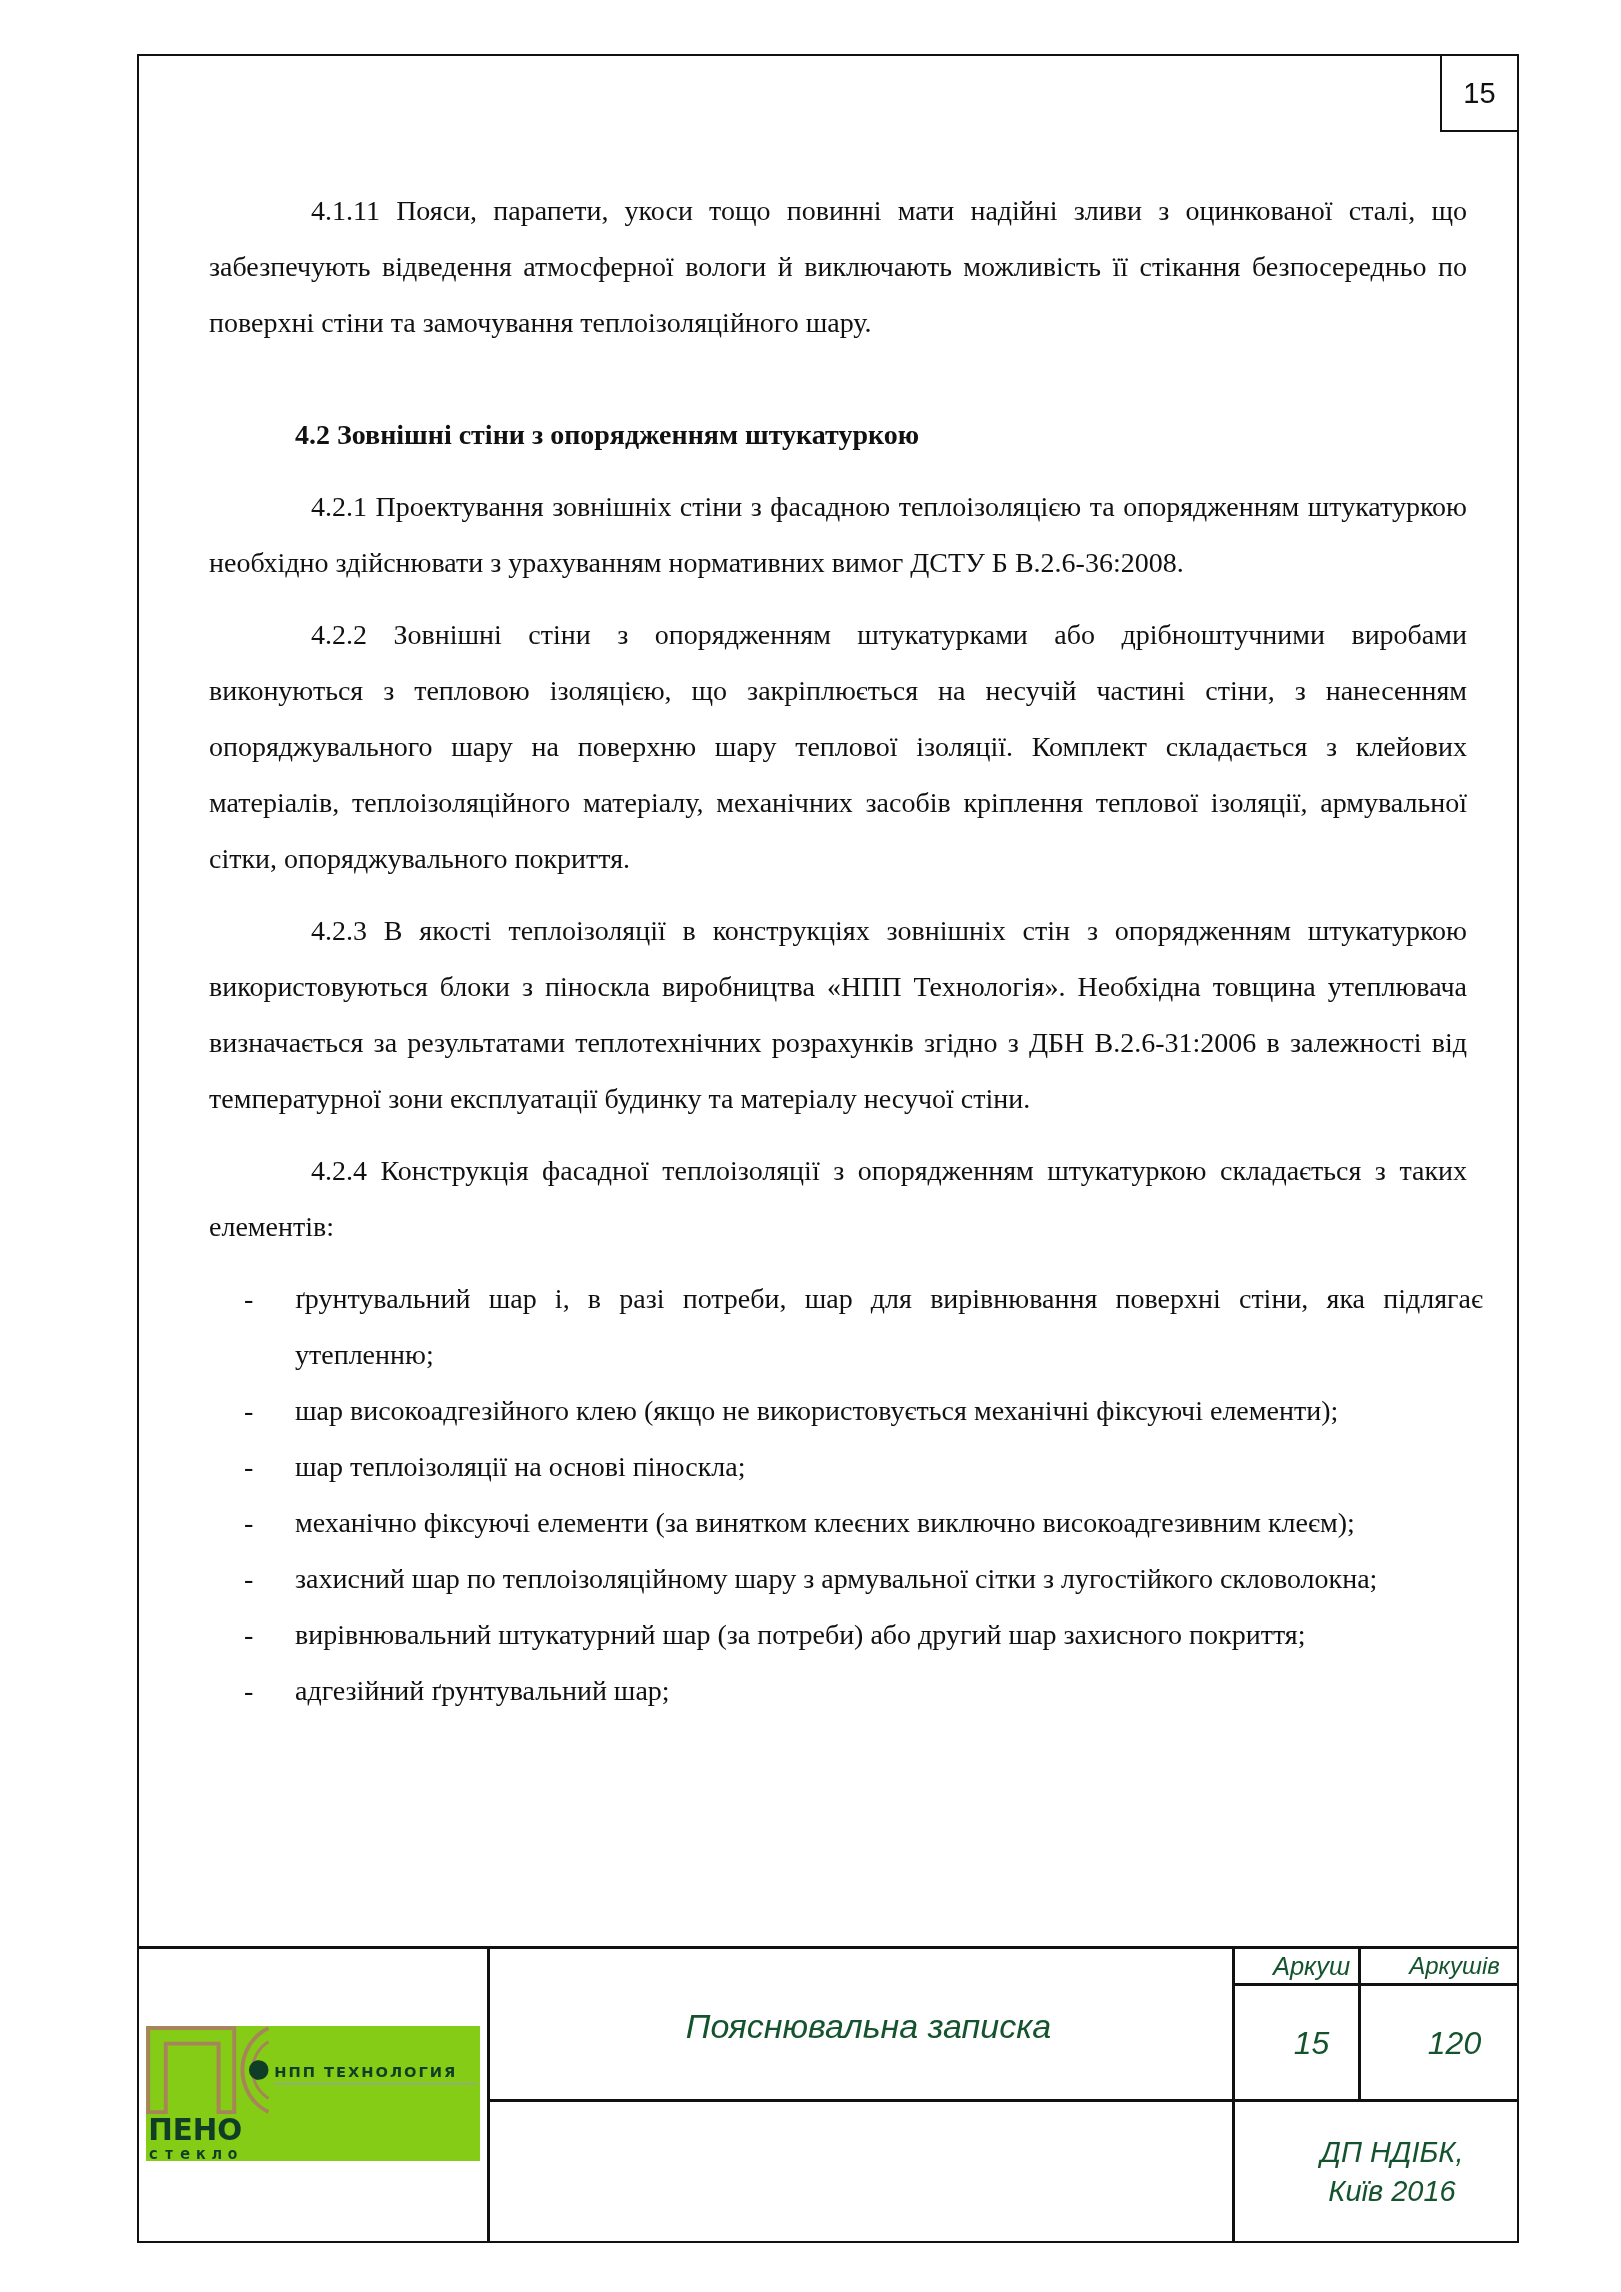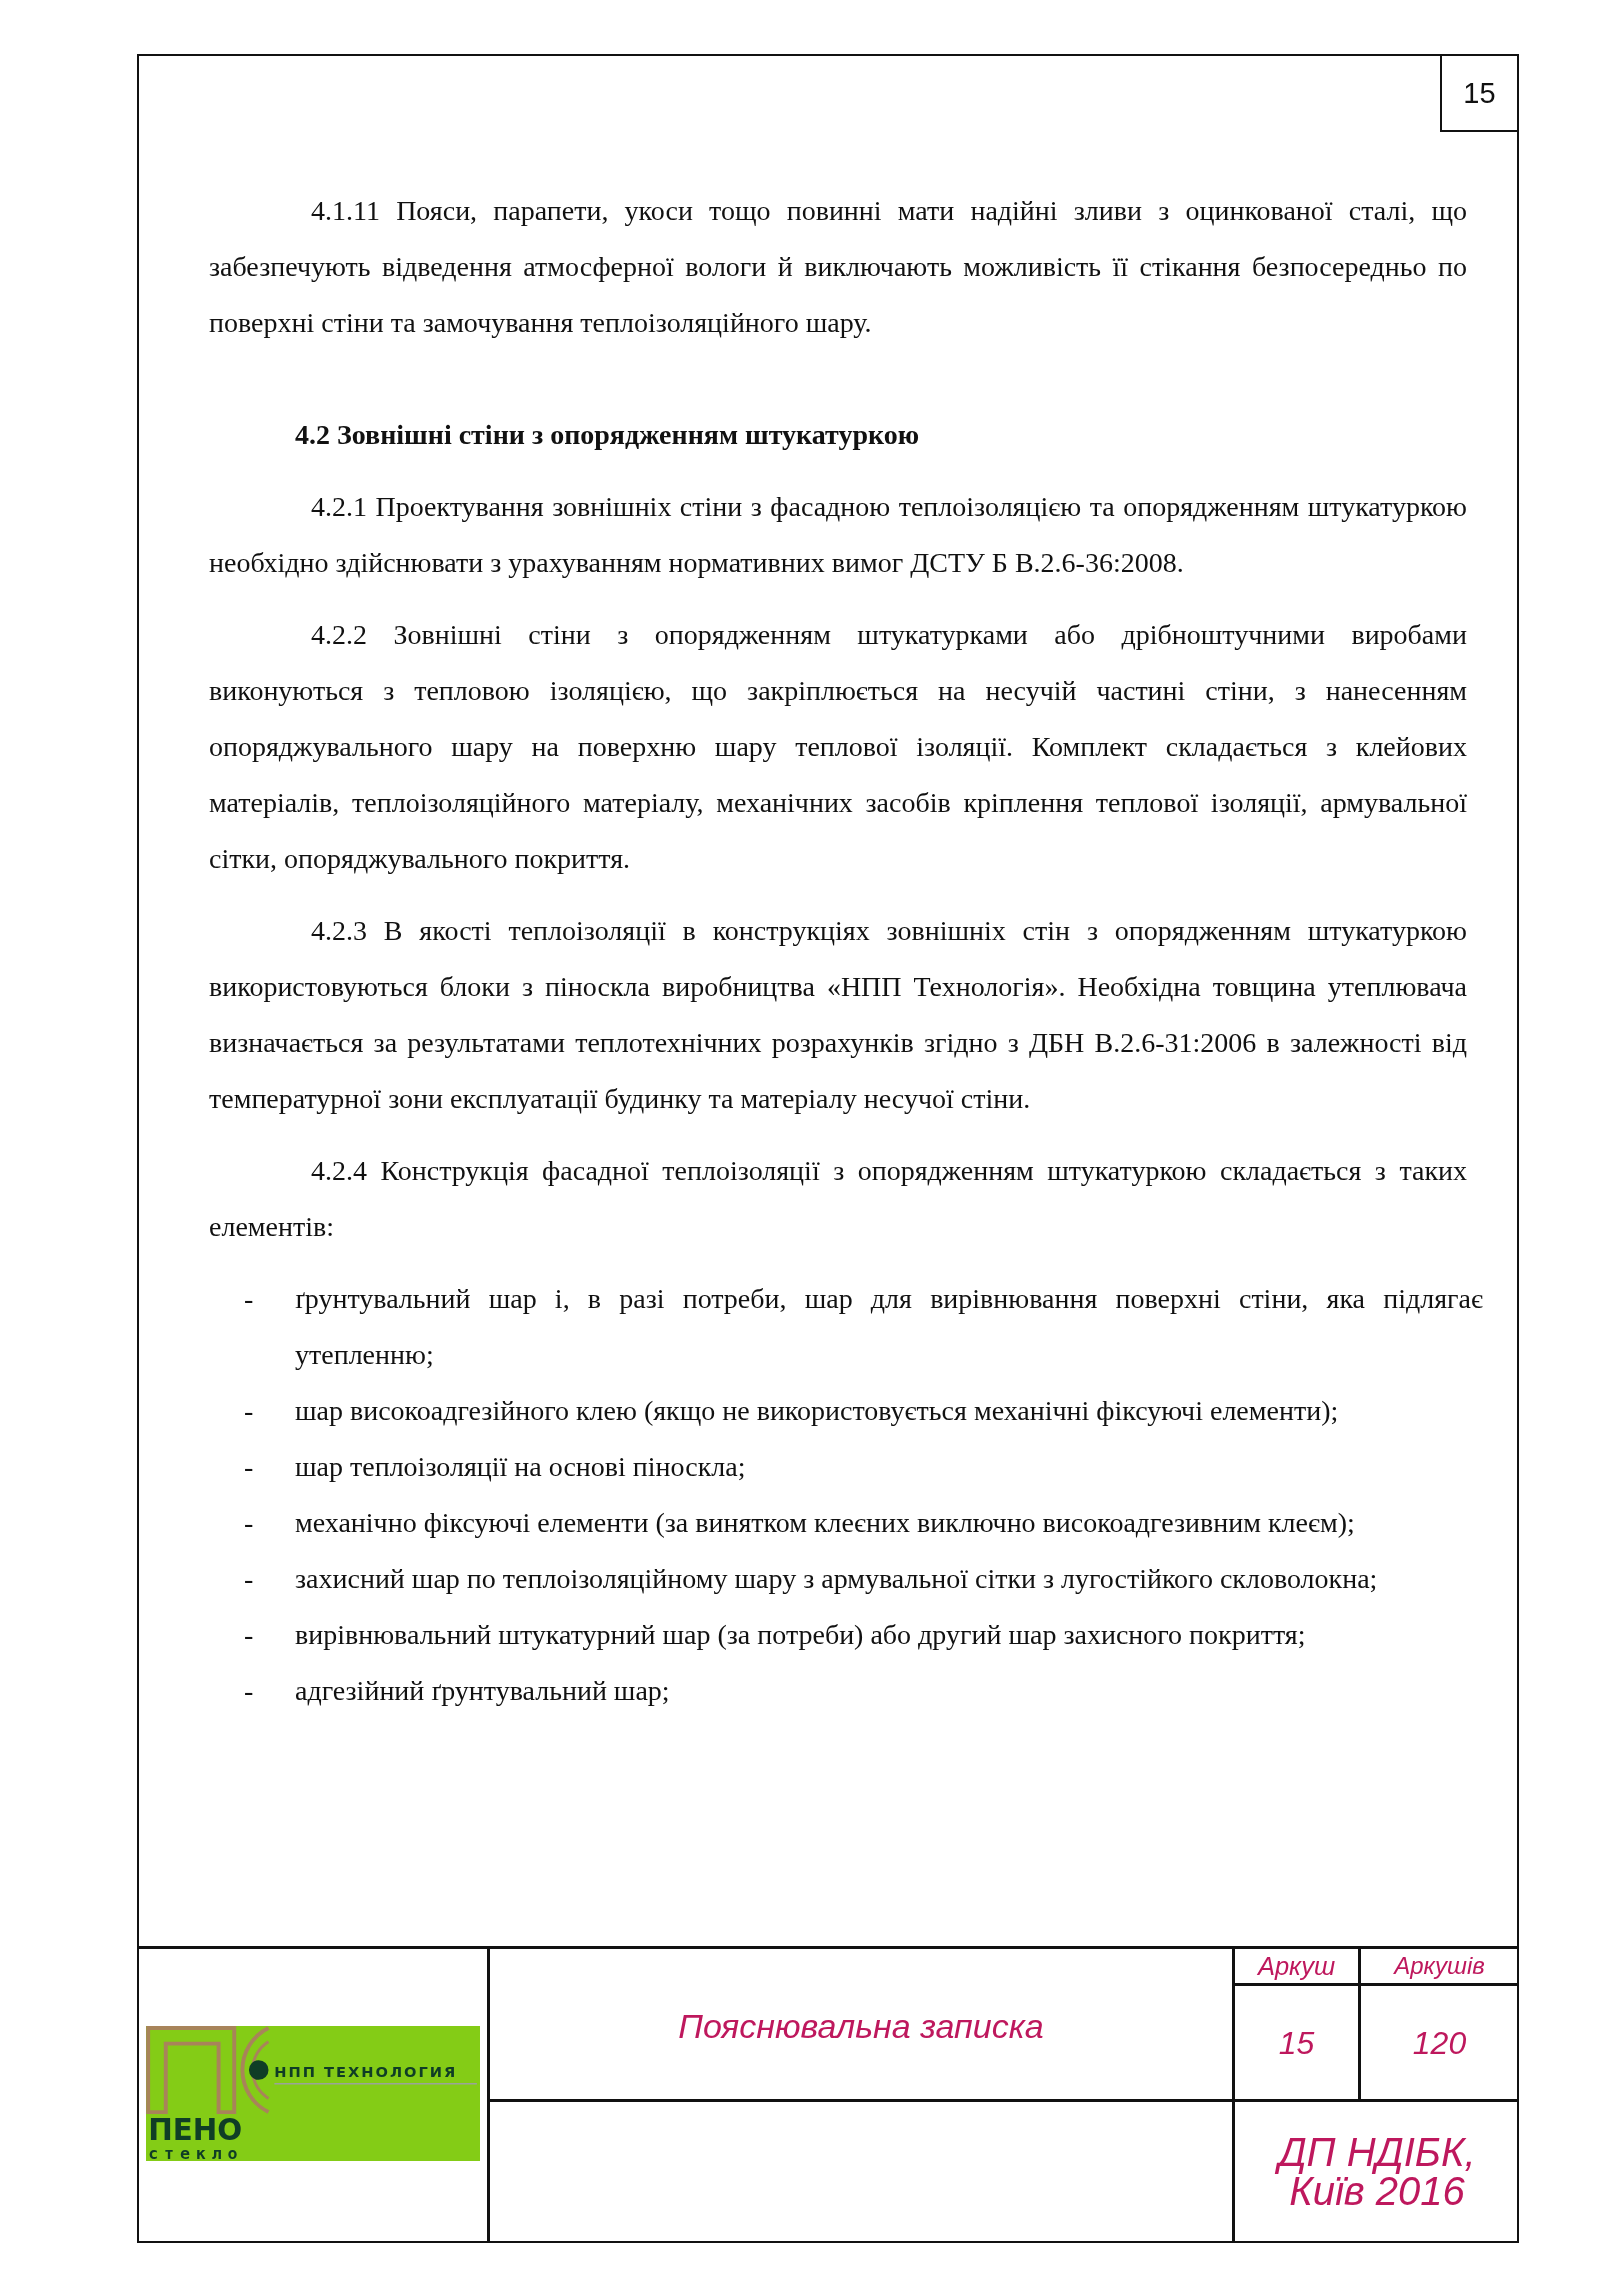--- a/index.html
+++ b/index.html
@@ -21,22 +21,22 @@
   }
   .para { margin: 16px; text-align: justify; text-indent: 102px; }
   .heading { margin: 0; margin-top: 56px; text-indent: 102px; font-weight: bold; }
   .list { list-style: none; margin: 0; padding: 0; }
   .list li { position: relative; padding-left: 102px; text-align: justify; }
   .list li .dash { position: absolute; left: 51px; top: 0; }
   
   .tb-h { position: absolute; height: 2.9px; background: #111; }
   .tb-v { position: absolute; width: 2.9px; background: #111; }
   .tb-text {
-    position: absolute; font-family: "Liberation Sans", sans-serif; font-style: italic; color: #be185d;
-    display: flex; align-items: center; justify-content: center; text-align: left;
+    position: absolute; font-family: "Liberation Sans", sans-serif; font-style: italic; color: #14532d;
+    display: flex; align-items: center; justify-content: center; text-align: left; padding-left: 15px;
   }
   .logo {
     position: absolute; left: 146px; top: 2026px; width: 334px; height: 135px;
     background: #84cc16;
   }
 </style>
 </head>
 <body>
 
 <div class="frame"></div>
@@ -70,21 +70,21 @@
   <div class="tb-h" style="left:1233px; top:1983px; width:286px;"></div>
   <div class="tb-h" style="left:488px; top:2099px; width:1031px;"></div>
 
   <div class="tb-text" style="left:1235px; top:1949px; width:123px; height:34px; font-size:25.5px;">Аркуш</div>
   <div class="tb-text" style="left:1360px; top:1949px; width:159px; height:34px; font-size:24px;">Аркушів</div>
   <div class="tb-text" style="left:1235px; top:1986px; width:123px; height:114px; font-size:32px;">15</div>
   <div class="tb-text" style="left:1360px; top:1986px; width:159px; height:114px; font-size:32px;">120</div>
 
   <div class="tb-text" style="left:490px; top:1949px; width:742px; height:151px; font-size:34px; padding-top:3.9px; box-sizing:border-box;">Пояснювальна записка</div>
 
-  <div class="tb-text" style="left:1235px; top:2102px; width:284px; height:140px; font-size:40px; flex-direction:column; line-height:39px;">
+  <div class="tb-text" style="left:1235px; top:2102px; width:284px; height:140px; font-size:29px; flex-direction:column; line-height:39px;">
     <span>ДП НДІБК,</span>
     <span>Київ 2016</span>
   </div>
 </div>
 
 <div class="logo">
   <svg width="334" height="135" viewBox="0 0 341 138">
 
     <path d="M2 2 H90 V88 H74 V18 H20 V88 H2 Z" fill="none" stroke="#a8845a" stroke-width="4"></path>
 

